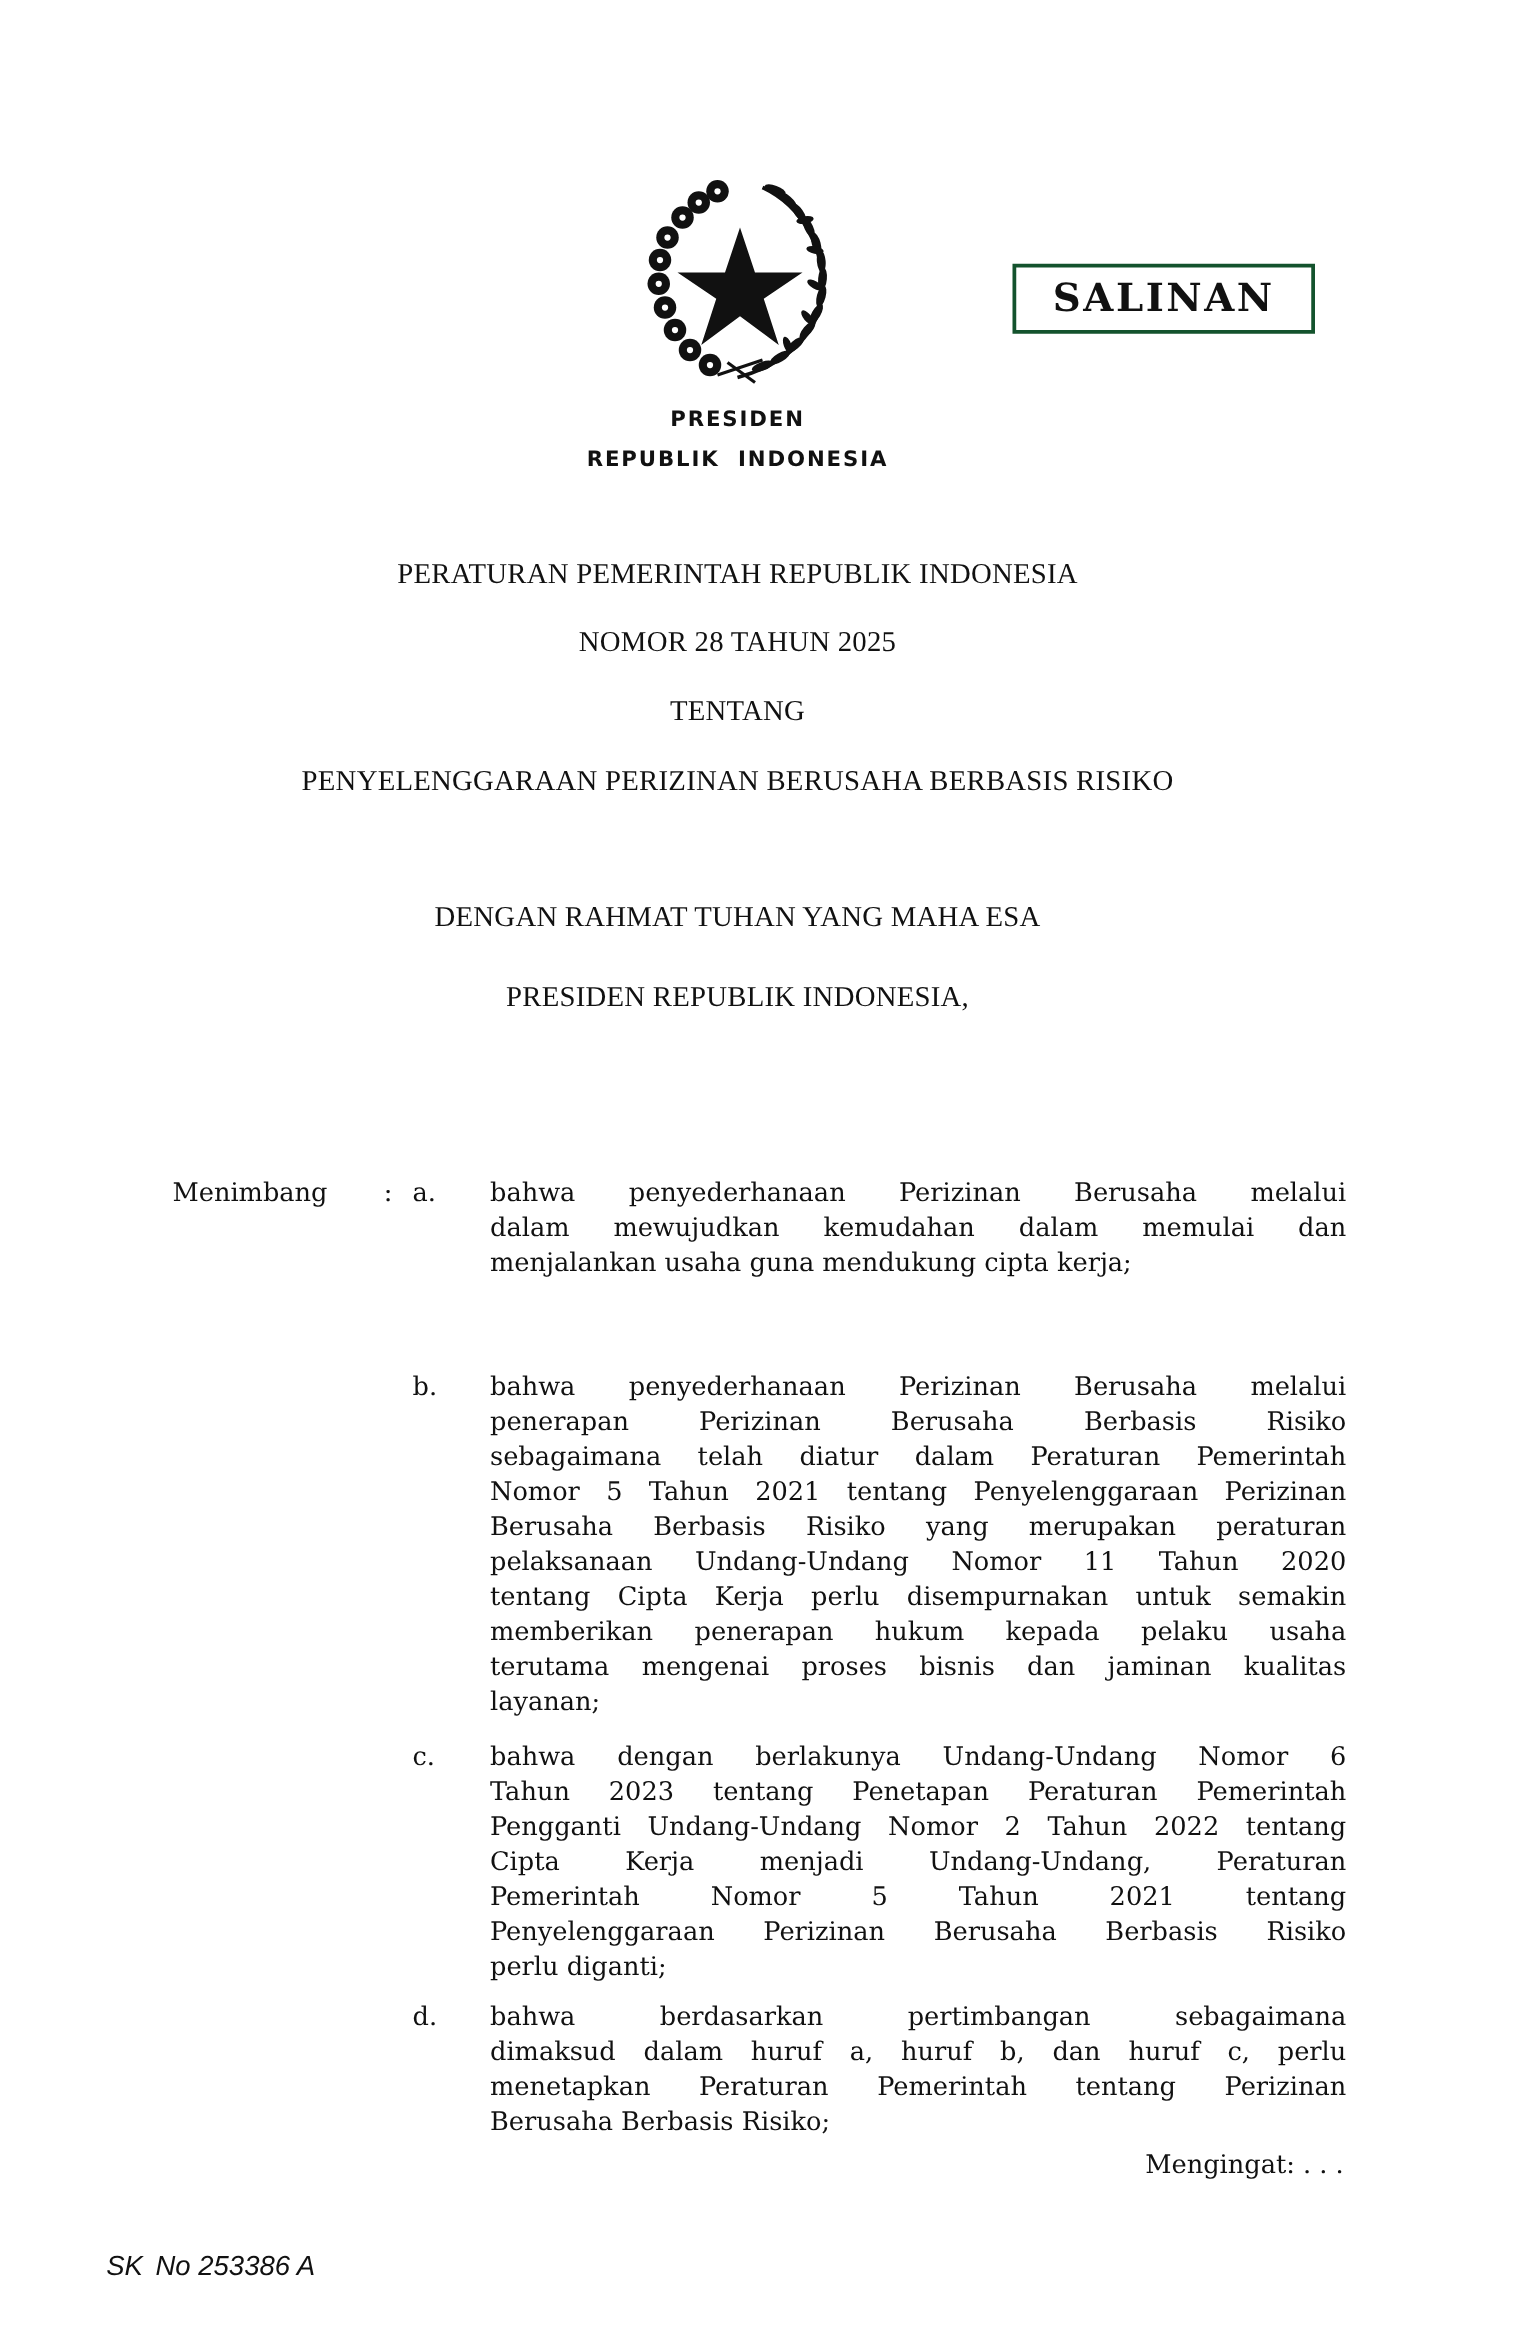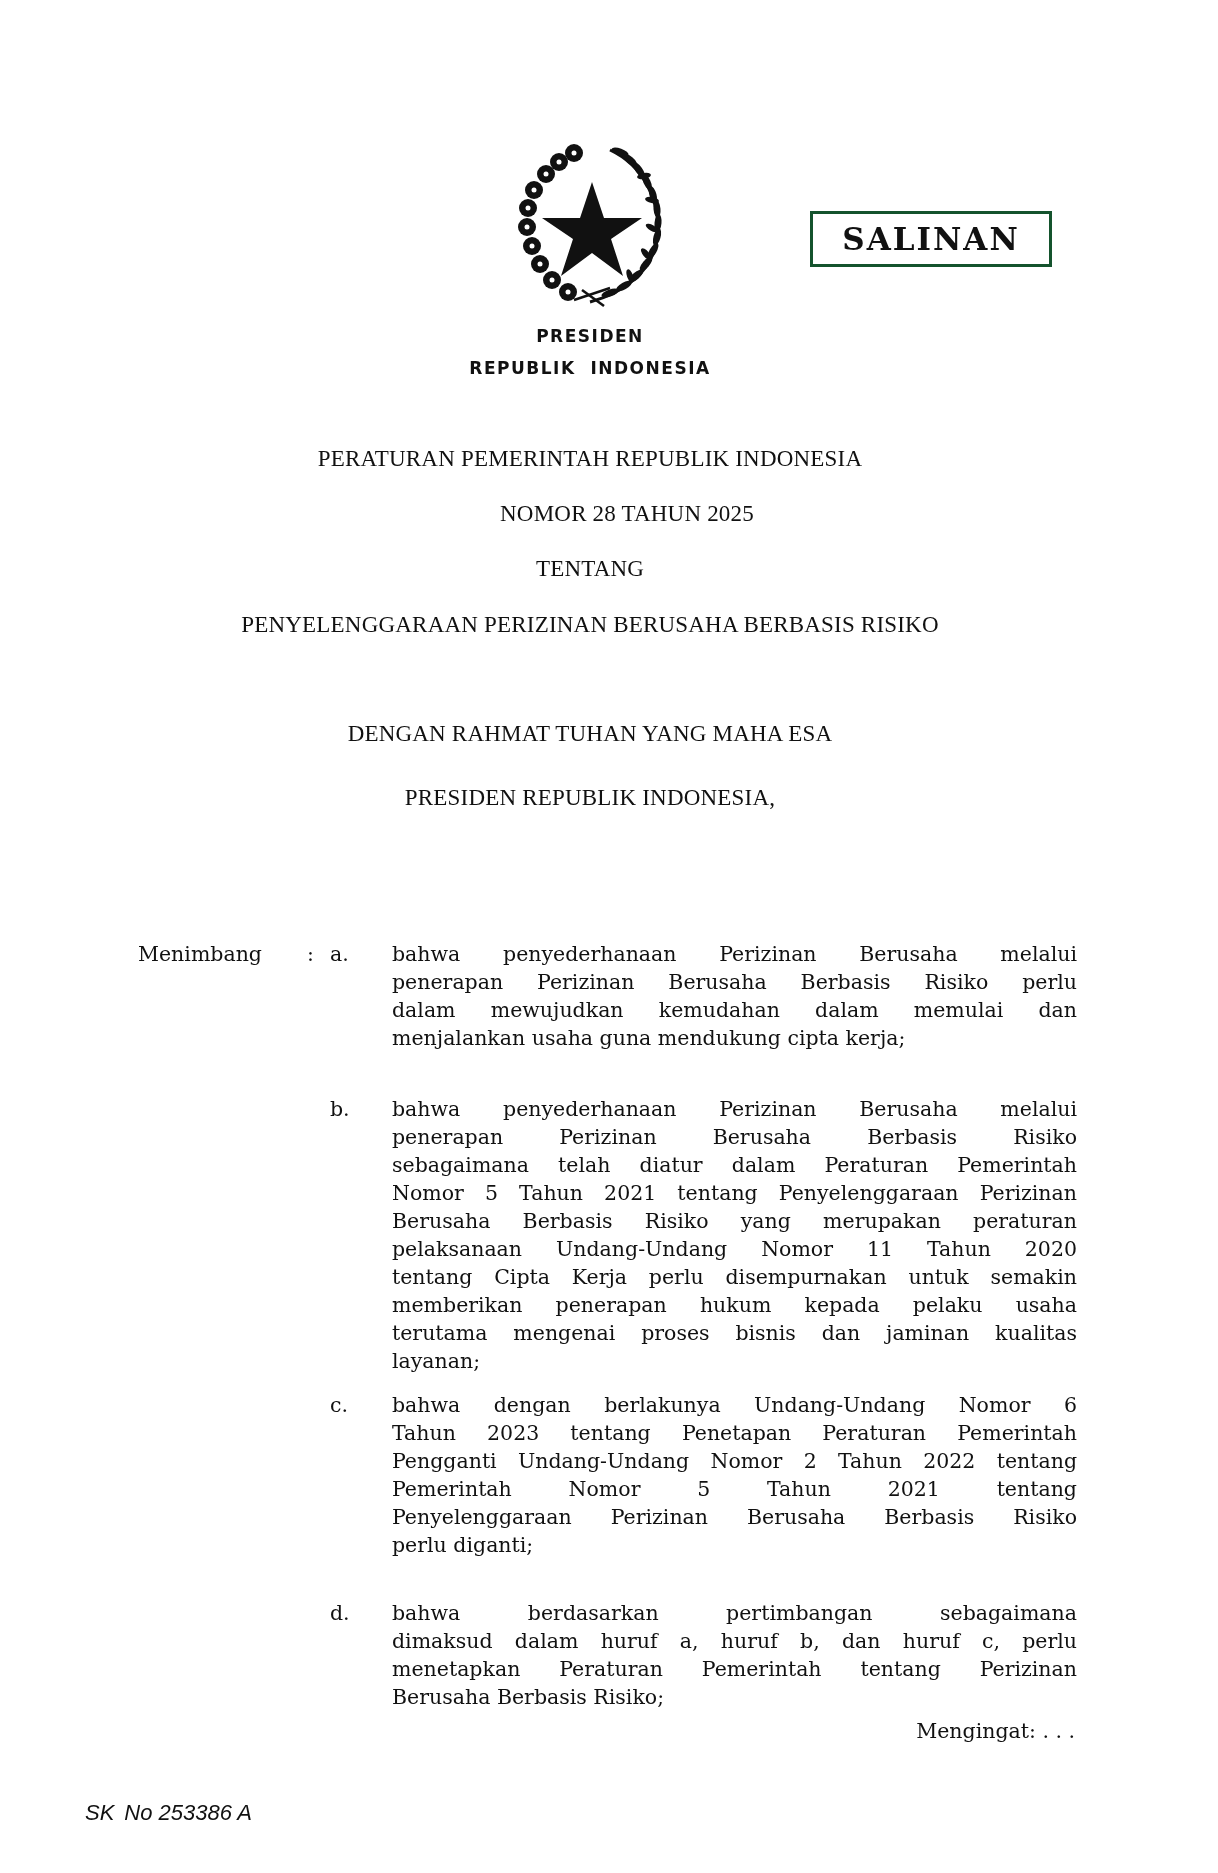--- a/index.html
+++ b/index.html
@@ -102,35 +102,34 @@
 </div>
 
 <div id="salinan" class="abs">
   <span>SALINAN</span>
 </div>
 
 <div class="presiden-label" style="top:326px;">PRESIDEN</div>
 <div class="presiden-label" style="top:358px; white-space:pre;">REPUBLIK  INDONESIA</div>
 
 <div class="center-line" style="top:446px;">PERATURAN PEMERINTAH REPUBLIK INDONESIA</div>
-<div class="center-line" style="top:501px;margin-left:37px;">NOMOR 28 TAHUN 2025</div>
+<div class="center-line" style="top:501px;">NOMOR 28 TAHUN 2025</div>
 <div class="center-line" style="top:556px;">TENTANG</div>
 <div class="center-line" style="top:612px;">PENYELENGGARAAN PERIZINAN BERUSAHA BERBASIS RISIKO</div>
 
 <div class="center-line" style="top:721px;">DENGAN RAHMAT TUHAN YANG MAHA ESA</div>
 <div class="center-line" style="top:785px;">PRESIDEN REPUBLIK INDONESIA,</div>
 
 <div id="menimbang-label" class="abs body-text">Menimbang</div>
 <div id="menimbang-colon" class="abs body-text">:</div>
 
 <div class="item body-text" style="top:940px;">
   <span class="item-marker">a.</span>
   <div class="item-text">
     <span class="line">bahwa penyederhanaan Perizinan Berusaha melalui</span>
-    <span class="line">penerapan Perizinan Berusaha Berbasis Risiko perlu</span>
     <span class="line">dalam mewujudkan kemudahan dalam memulai dan</span>
     <span class="line last">menjalankan usaha guna mendukung cipta kerja;</span>
   </div>
 </div>
 
 <div class="item body-text" style="top:1095px;">
   <span class="item-marker">b.</span>
   <div class="item-text">
     <span class="line">bahwa penyederhanaan Perizinan Berusaha melalui</span>
     <span class="line">penerapan Perizinan Berusaha Berbasis Risiko</span>
@@ -144,20 +143,21 @@
     <span class="line last">layanan;</span>
   </div>
 </div>
 
 <div class="item body-text" style="top:1391px;">
   <span class="item-marker">c.</span>
   <div class="item-text">
     <span class="line">bahwa dengan berlakunya Undang-Undang Nomor 6</span>
     <span class="line">Tahun 2023 tentang Penetapan Peraturan Pemerintah</span>
     <span class="line">Pengganti Undang-Undang Nomor 2 Tahun 2022 tentang</span>
+    <span class="line">Cipta Kerja menjadi Undang-Undang, Peraturan</span>
     <span class="line">Pemerintah Nomor 5 Tahun 2021 tentang</span>
     <span class="line">Penyelenggaraan Perizinan Berusaha Berbasis Risiko</span>
     <span class="line last">perlu diganti;</span>
   </div>
 </div>
 
 <div class="item body-text" style="top:1599px;">
   <span class="item-marker">d.</span>
   <div class="item-text">
     <span class="line">bahwa berdasarkan pertimbangan sebagaimana</span>

